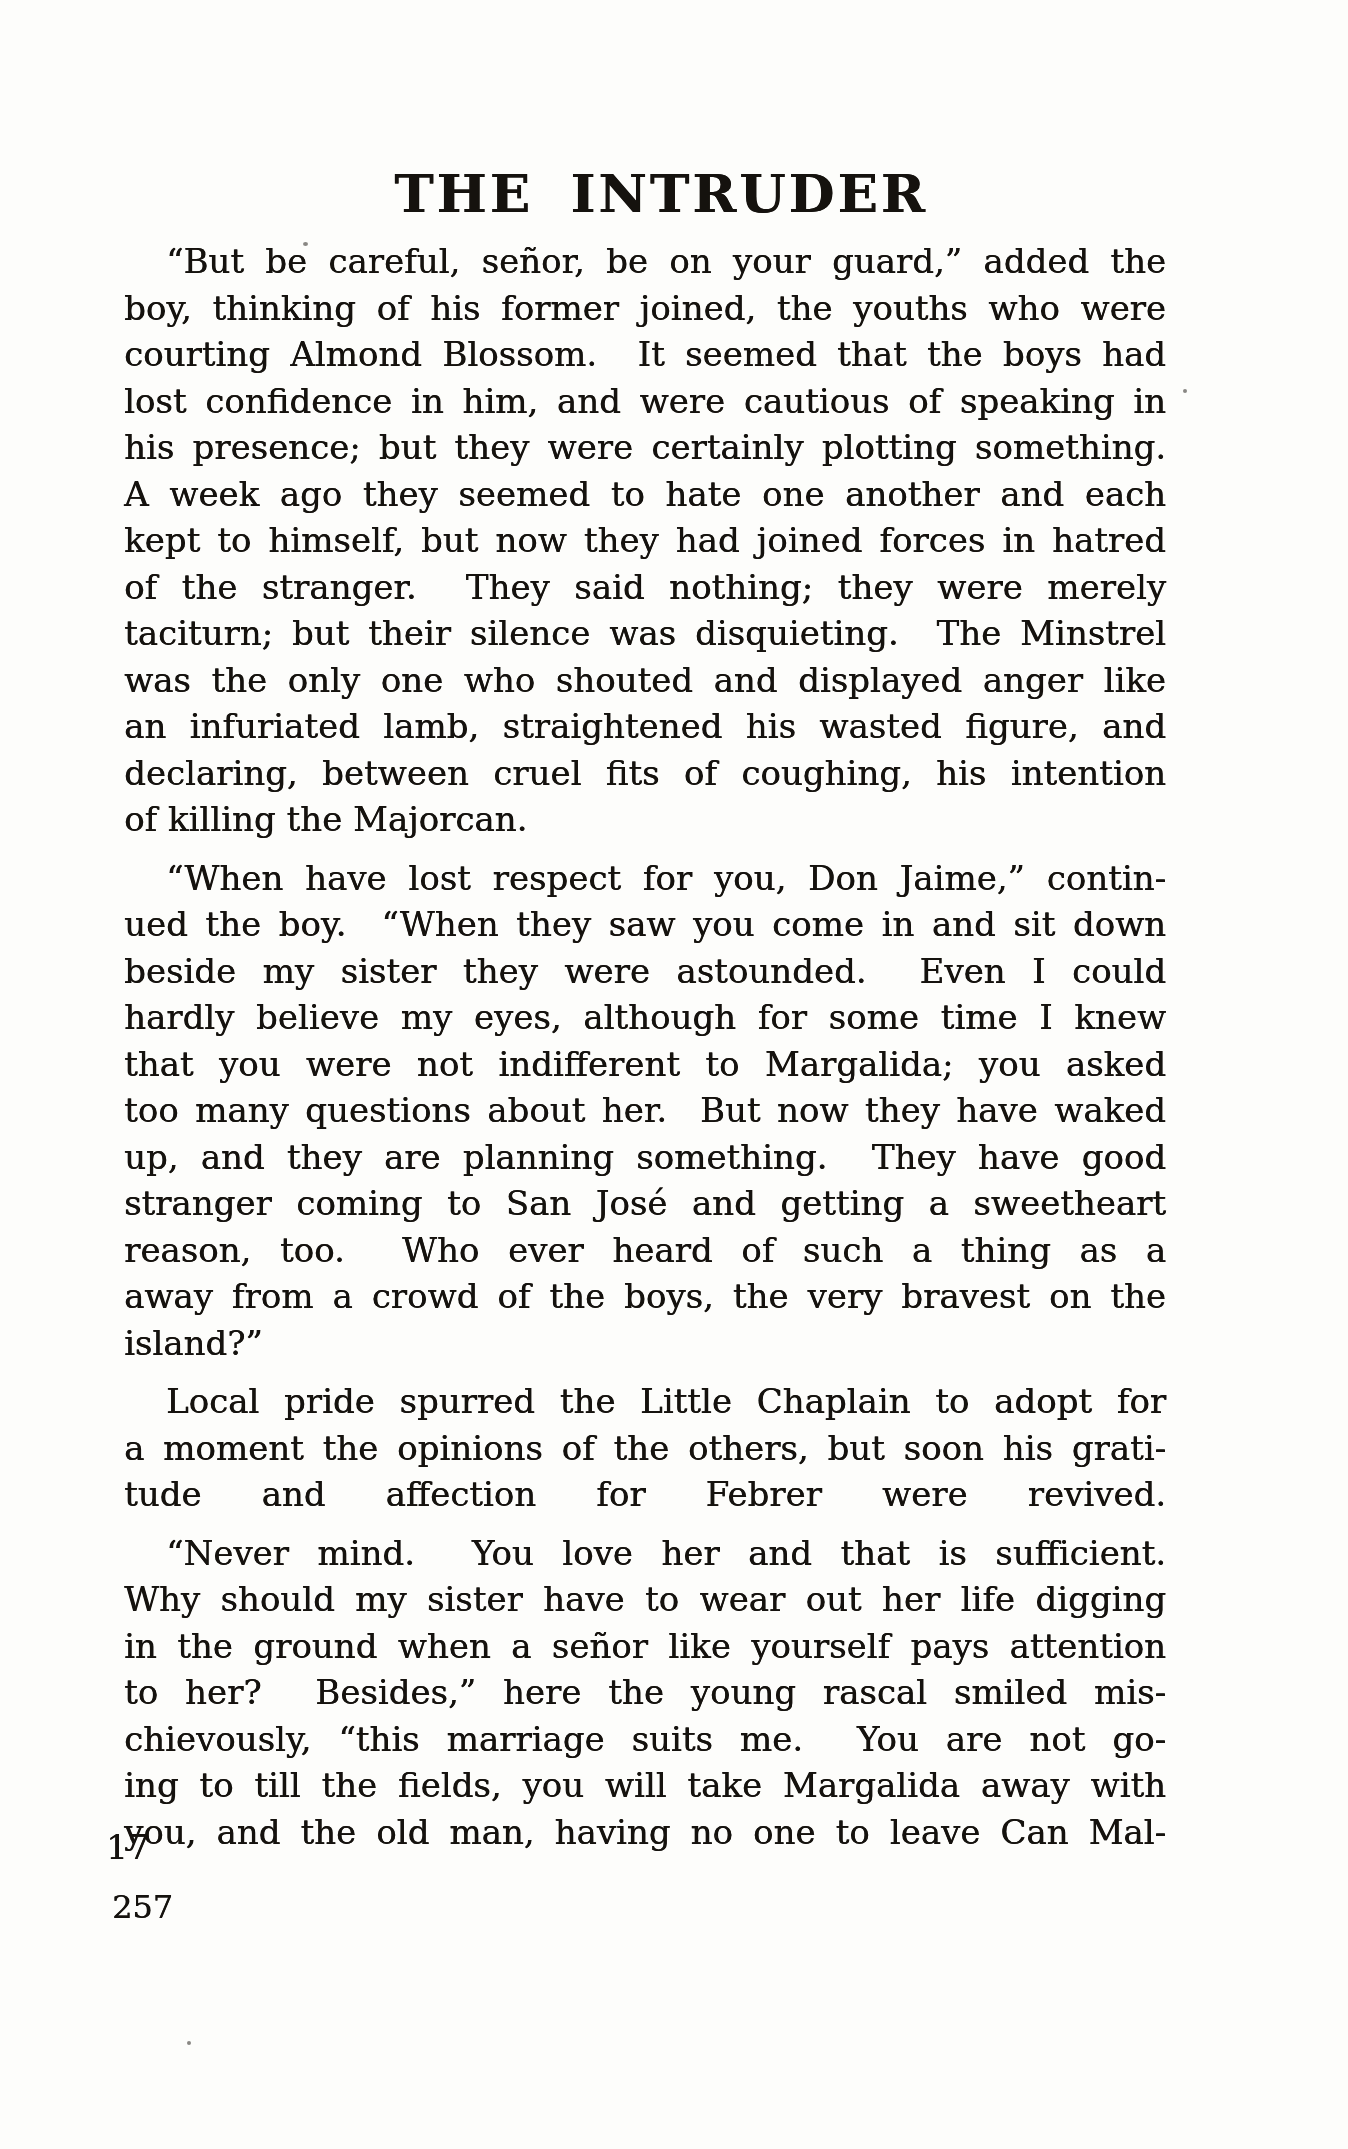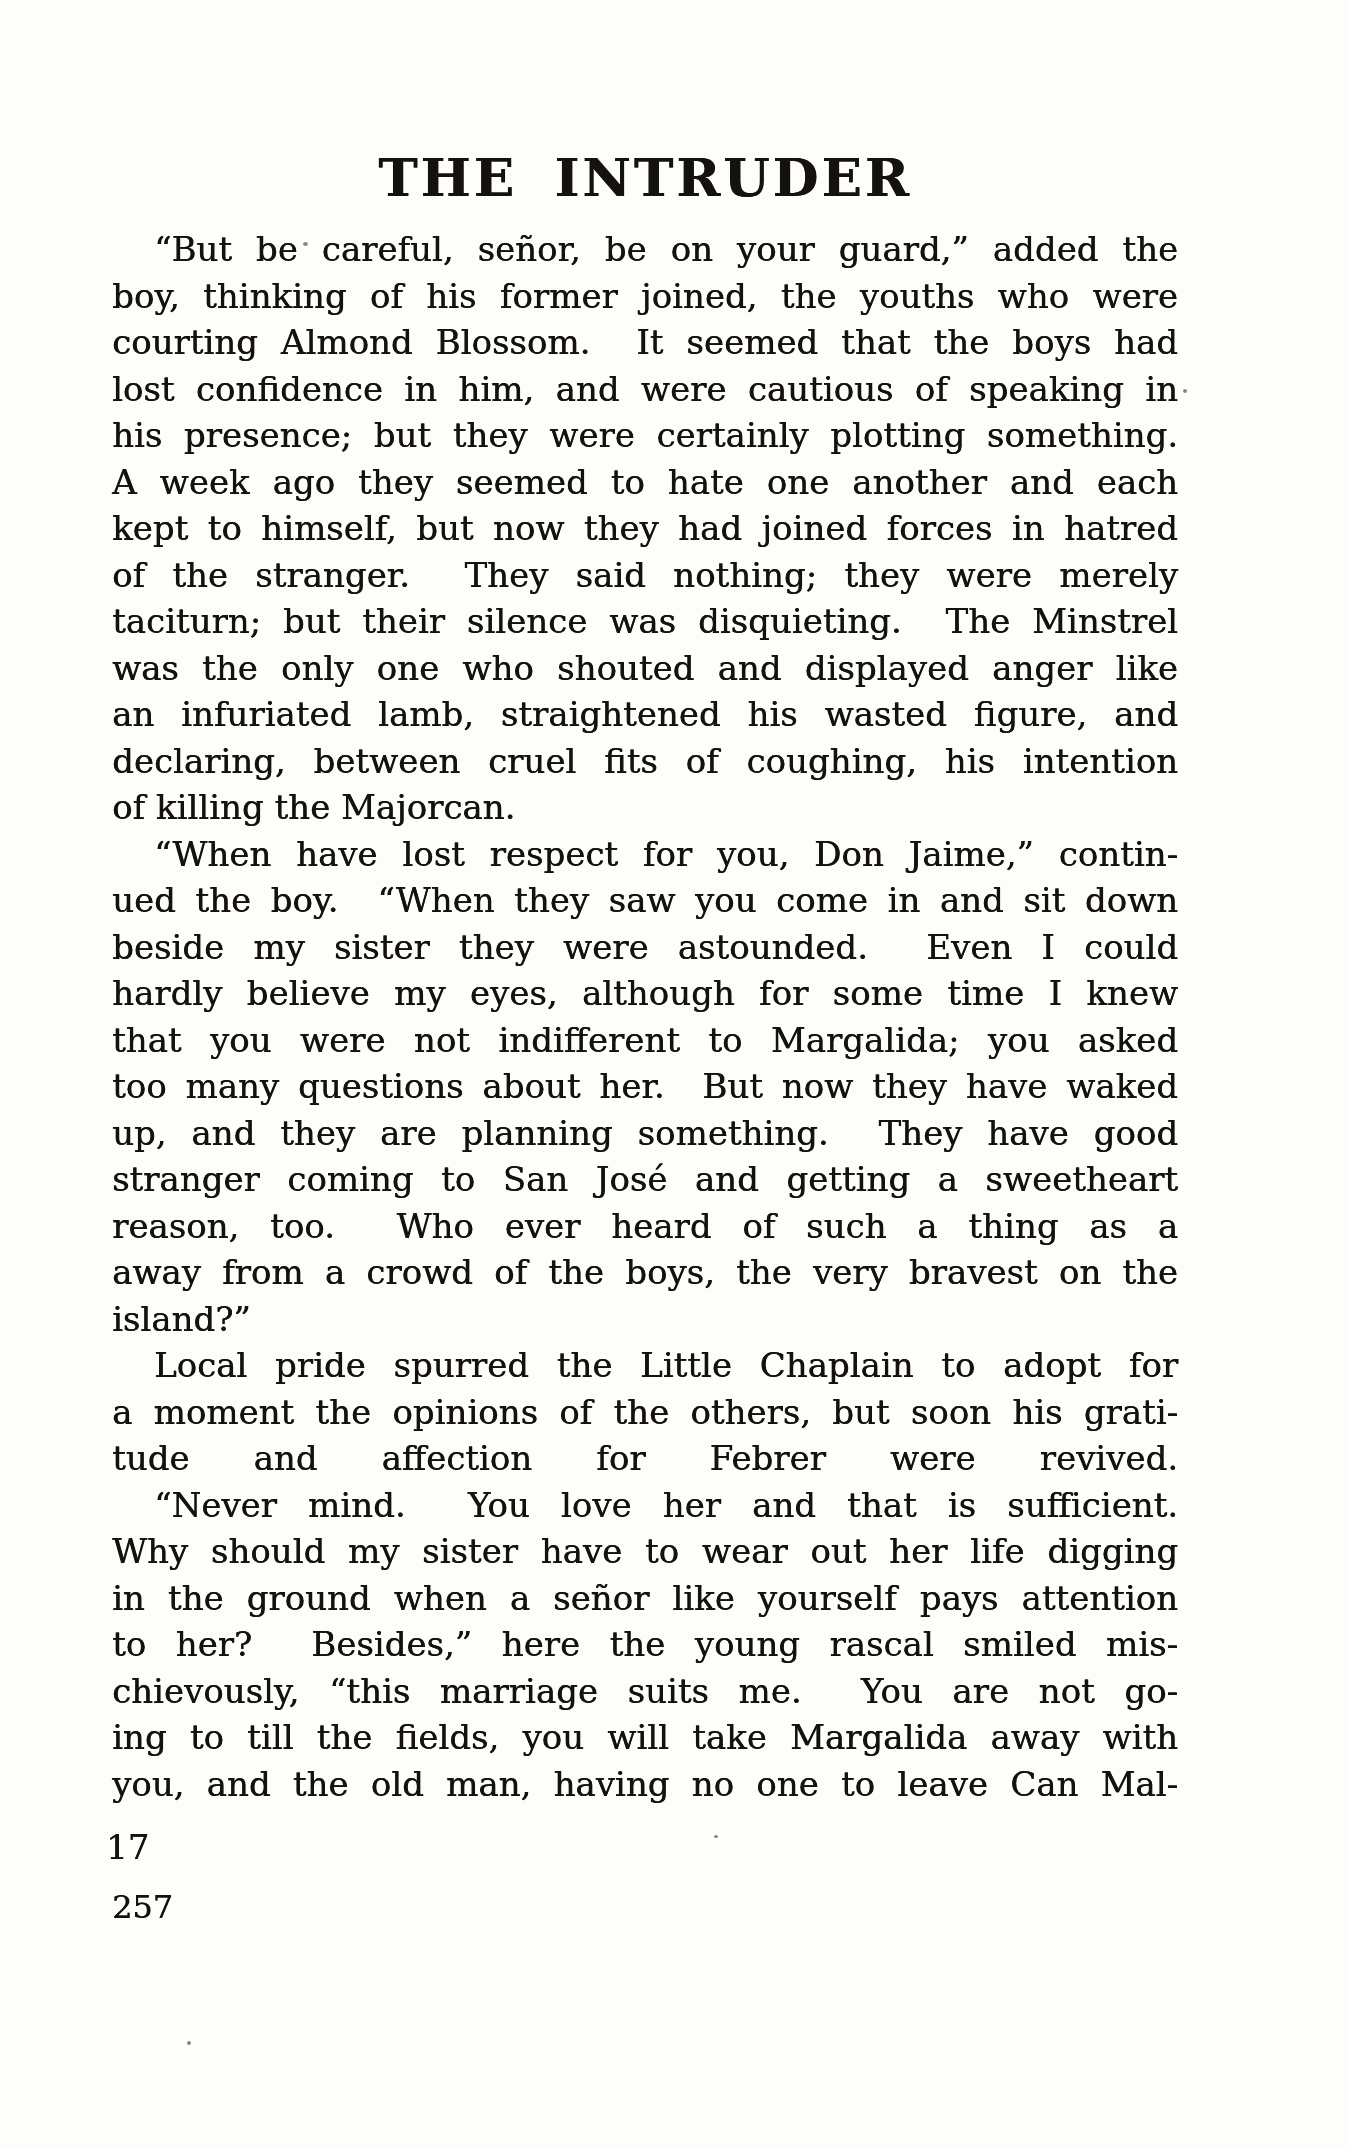--- a/index.html
+++ b/index.html
@@ -11,36 +11,36 @@
     font-family: "DejaVu Serif", "Liberation Serif", serif;
     color: #15120e;
     text-shadow: 0.4px 0 0 currentColor; 
     overflow: hidden;
   }
   .title {
     position: absolute;
     top: 146px;
     left: 112px;
     width: 1066px;
-    margin: 0;
+    margin: 16px;
     text-align: center;
     font-size: 53px;
     font-weight: bold;
     letter-spacing: 3px;
     word-spacing: 16px;
   }
   .body-text {
     position: absolute;
     top: 226px;
     left: 112px;
     width: 1066px;
     font-size: 34px;
     line-height: 46.5px;
   }
-  .para { margin: 0; }
+  .para { margin: 12px; }
   .line {
     text-align: justify;
     text-align-last: justify;
   }
   .line.first { text-indent: 42px; }
   .line.last  { text-align: right; text-align-last: left; }
   .footer-sig {
     position: absolute;
     left: 106px;
     top: 1827px;

